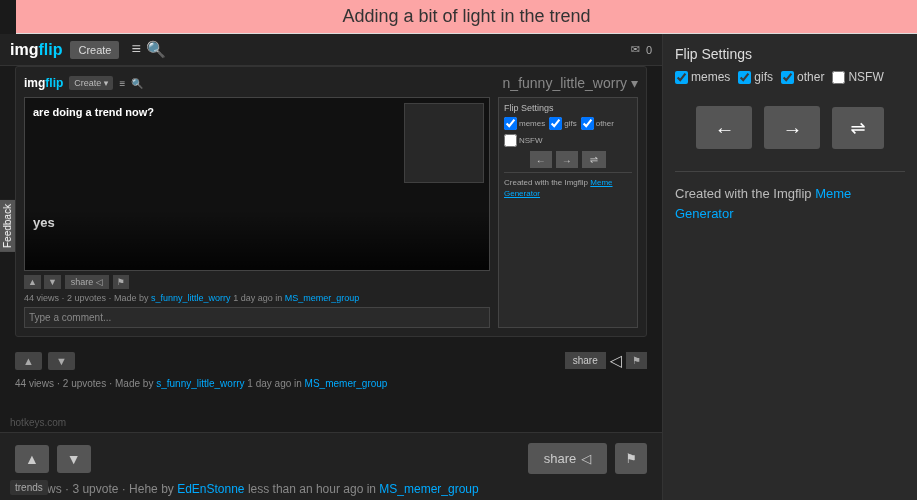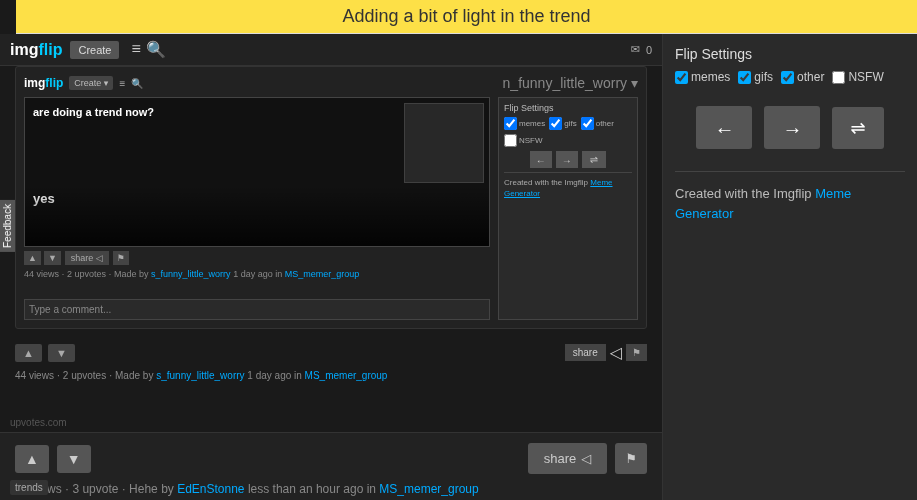--- a/index.html
+++ b/index.html
@@ -8,21 +8,21 @@
       background: #1a1a1a;
       color: #ccc;
       width: 917px;
       height: 500px;
       overflow: hidden;
       position: relative;
     }
 
     
     #page-title-bar {
-      background: #fde047;
+      background: #fca5a5;
       text-align: center;
       padding: 6px 0;
       font-size: 18px;
       color: #333;
       border-bottom: 1px solid #ddd;
       margin-left: 16px;
     }
 
     
     #main-layout {
@@ -146,21 +146,21 @@
       gap: 8px;
     }
 
     #inner-image-area {
       flex: 1;
     }
 
     #inner-image-placeholder {
       background: #111;
       border: 1px solid #444;
-      height: 150px;
+      height: 174px;
       display: flex;
       align-items: center;
       justify-content: center;
       position: relative;
       overflow: hidden;
     }
 
     #inner-image-text {
       color: white;
       font-size: 11px;
@@ -299,21 +299,21 @@
       color: #00aaff;
       text-decoration: none;
     }
 
     #comment-box {
       border: 1px solid #444;
       background: #2a2a2a;
       padding: 4px;
       font-size: 10px;
       color: #888;
-      margin-top: 20px;
+      margin-top: 4px;
       cursor: text;
     }
 
     
     #post-actions {
       display: flex;
       align-items: center;
       gap: 6px;
       padding: 4px 0;
     }
@@ -733,15 +733,15 @@
       <span>Created with the Imgflip</span>
       <a href="#">Meme Generator</a>
     </div>
 
   </div>
 
 </div>
 
 <div id="feedback-tab">Feedback</div>
 
-<div id="watermark">upvotes.com</div>
+<div id="watermark">hotkeys.com</div>
 
 <div id="bottom-tag">trends</div>
 
 </body></html>

